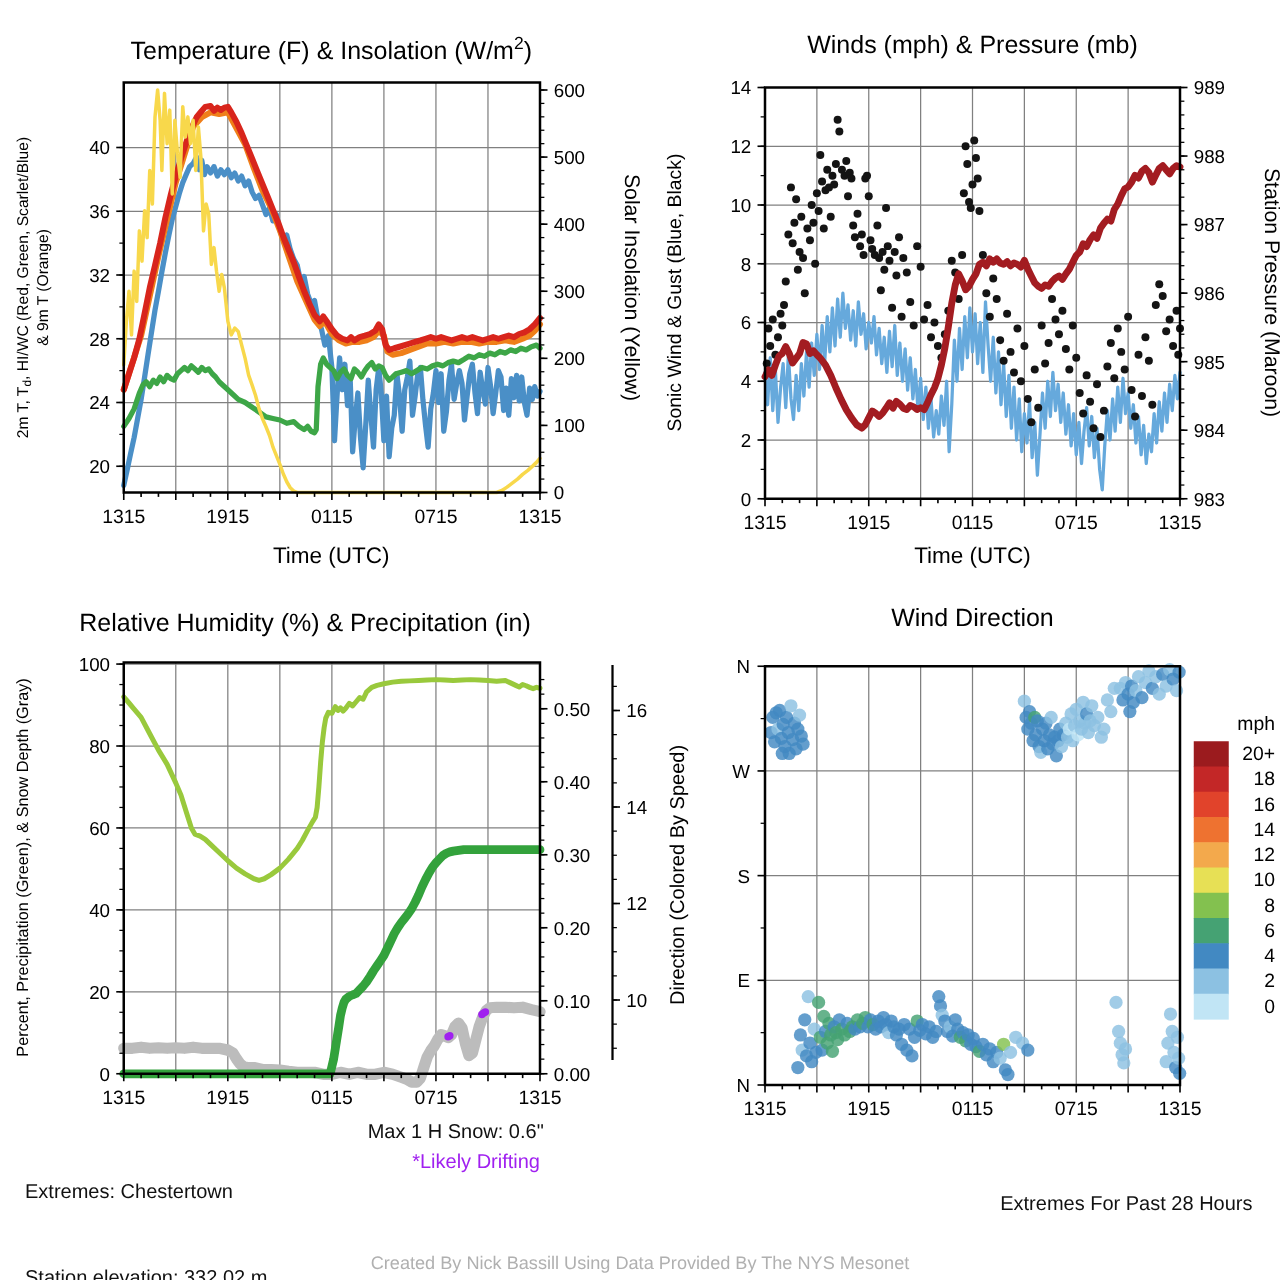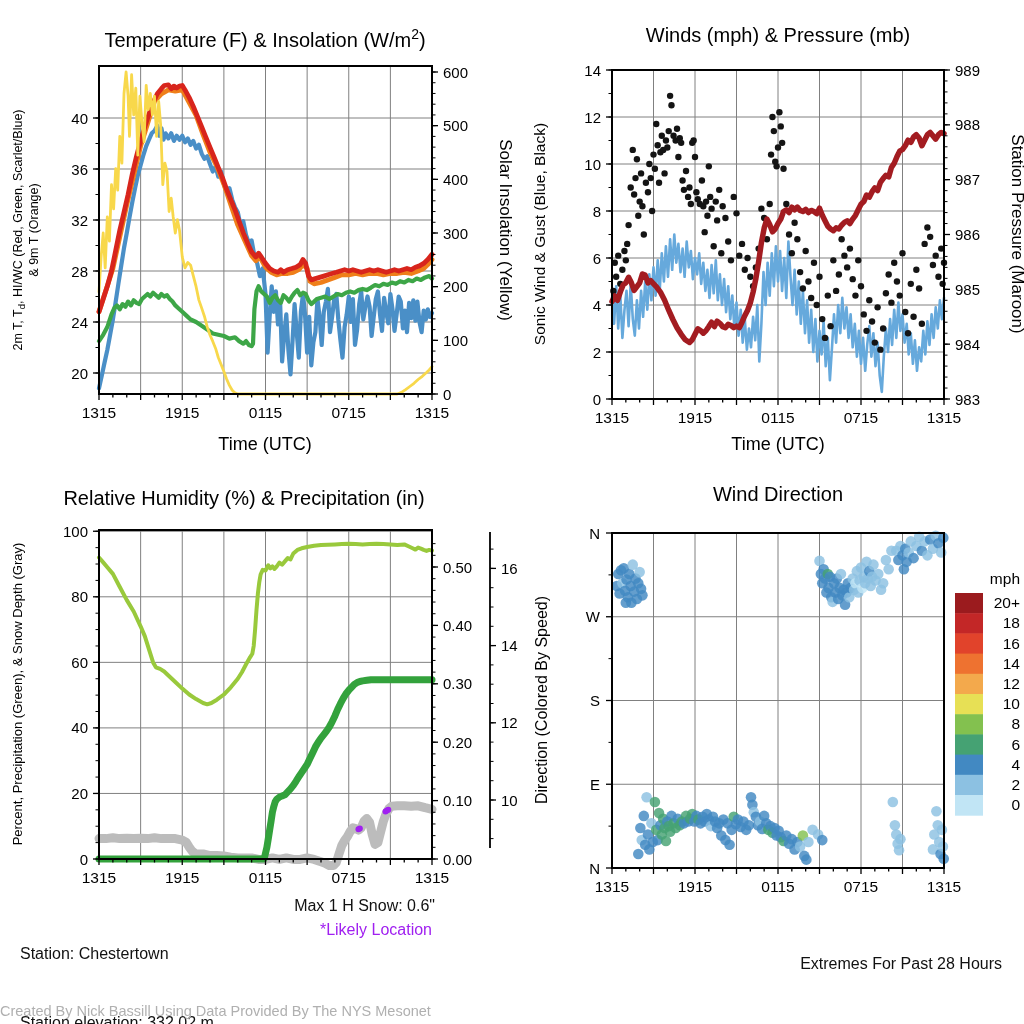--- a/index.html
+++ b/index.html
@@ -5,21 +5,21 @@
   html,body{margin:0;padding:0;background:#ffffff;}
   #page{position:relative;width:1024px;height:1024px;background:#ffffff;overflow:hidden;
         font-family:"Liberation Sans",sans-serif;}
   svg{position:absolute;display:block;}
   svg text{font-family:"Liberation Sans",sans-serif;}
   .ftxt{position:absolute;color:#111;font-size:16px;line-height:23px;white-space:pre;}
   #footer-left{left:20px;top:896px;}
   #max-snow{left:225px;top:894px;width:210px;text-align:right;}
   #drifting{left:225px;top:918px;width:207px;text-align:right;}
   #footer-right{left:500px;top:906px;width:502px;text-align:right;}
-  #credit{left:0;top:1000px;width:1024px;text-align:left;font-size:14.5px;}
+  #credit{left:0;top:1000px;width:1024px;text-align:center;font-size:14.5px;}
 </style>
 </head>
 <body>
 
 <div id="page">
   <svg id="c1" style="left:0;top:0" width="512" height="480" viewBox="0 0 512 480">
       <line x1="140.625" y1="66" x2="140.625" y2="394" stroke="#808080" stroke-width="1"></line>
       <line x1="182.25" y1="66" x2="182.25" y2="394" stroke="#808080" stroke-width="1"></line>
       <line x1="223.875" y1="66" x2="223.875" y2="394" stroke="#808080" stroke-width="1"></line>
       <line x1="265.5" y1="66" x2="265.5" y2="394" stroke="#808080" stroke-width="1"></line>
@@ -850,28 +850,28 @@
       <rect x="443" y="274.6" width="28" height="20.7" fill="#4289c2"></rect>
       <text x="508" y="289.70000000000005" font-size="15.5" fill="#000" text-anchor="end">4</text>
       <rect x="443" y="294.79999999999995" width="28" height="20.7" fill="#8cc1e2"></rect>
       <text x="508" y="309.9" font-size="15.5" fill="#000" text-anchor="end">2</text>
       <rect x="443" y="315" width="28" height="20.7" fill="#c1e5f5"></rect>
       <text x="508" y="330.1" font-size="15.5" fill="#000" text-anchor="end">0</text>
       <text x="508" y="104" font-size="15.5" fill="#000" text-anchor="end">mph</text>
     </svg>
 
   <div id="footer-left" class="ftxt">
-    <div>Station: Chestertown</div>
+    <div>Extremes: Chestertown</div>
     <div>Station elevation: 332.02 m</div>
     
     
     
   </div>
   <div id="max-snow" class="ftxt">Max 1 H Snow: 0.6"</div>
-  <div id="drifting" class="ftxt" style="color:#a020f0">*Likely Location</div>
+  <div id="drifting" class="ftxt" style="color:#a020f0">*Likely Drifting</div>
   <div id="footer-right" class="ftxt">
     <div>Extremes For Past 28 Hours</div>
     <div>(High/Low/Max Wind/Precipitation/Snow Depth)</div>
     
     
   </div>
   <div id="credit" class="ftxt" style="color:#b0b0b0">Created By Nick Bassill Using Data Provided By The NYS Mesonet</div>
 </div>
 
 </body></html>

